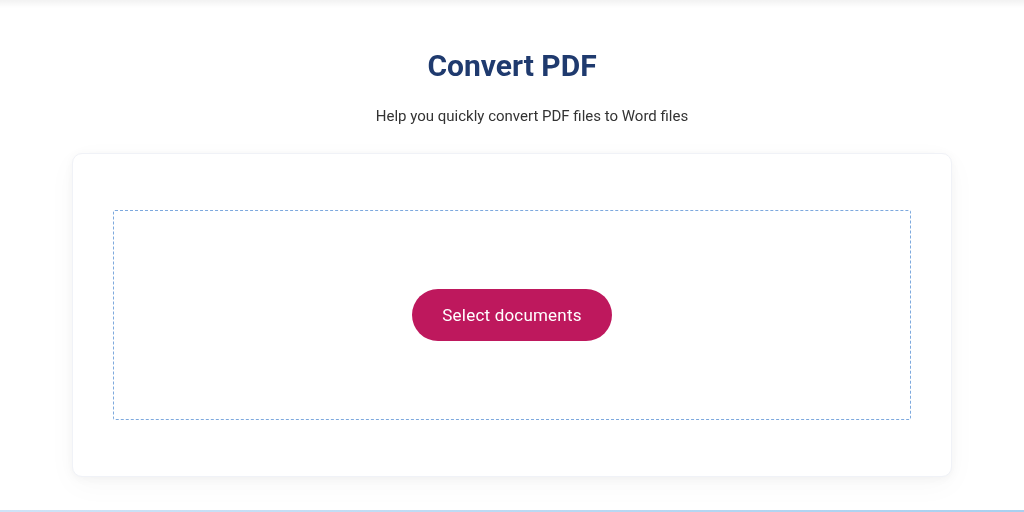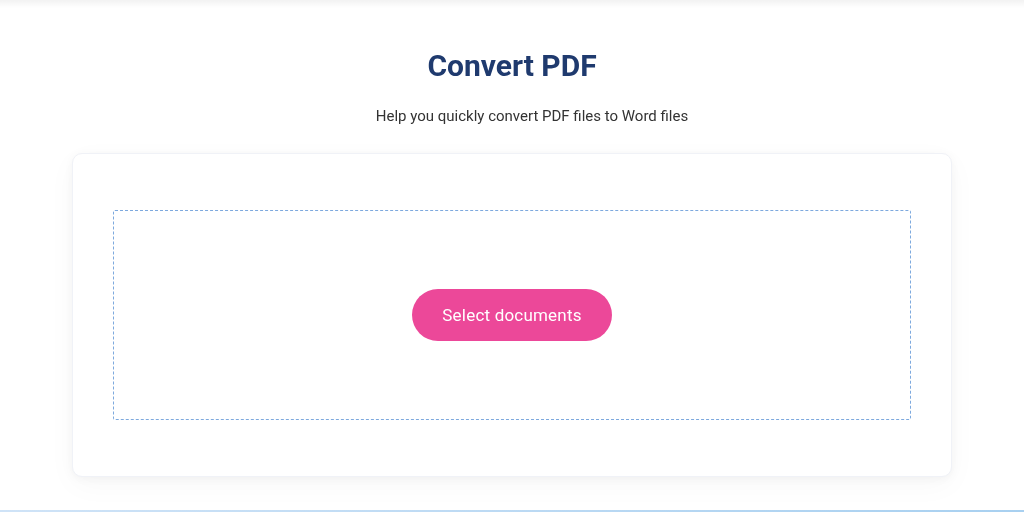--- a/index.html
+++ b/index.html
@@ -60,21 +60,21 @@
     .dropzone {
       border: 1px dashed #7da9de;
       border-radius: 2px;
       height: 210px;
       display: flex;
       align-items: center;
       justify-content: center;
     }
 
     .select-button {
-      background: #ec4899;
+      background: #be185d;
       color: #ffffff;
       border: none;
       font-size: 17px;
       font-weight: 400;
       padding: 16px 30px;
       border-radius: 999px;
       cursor: pointer;
       font-family: inherit;
       letter-spacing: 0.2px;
     }

